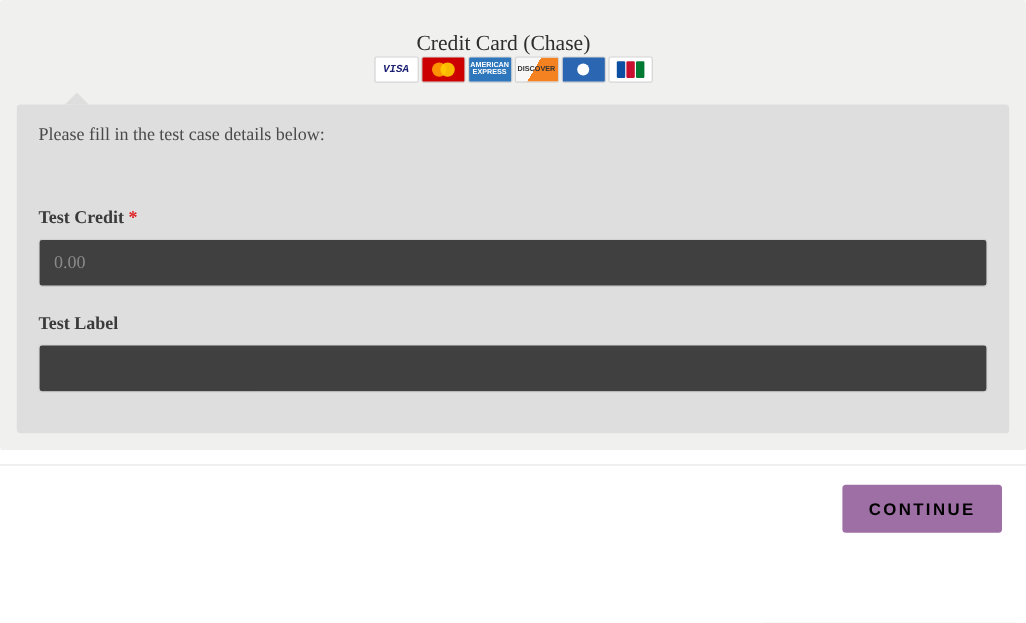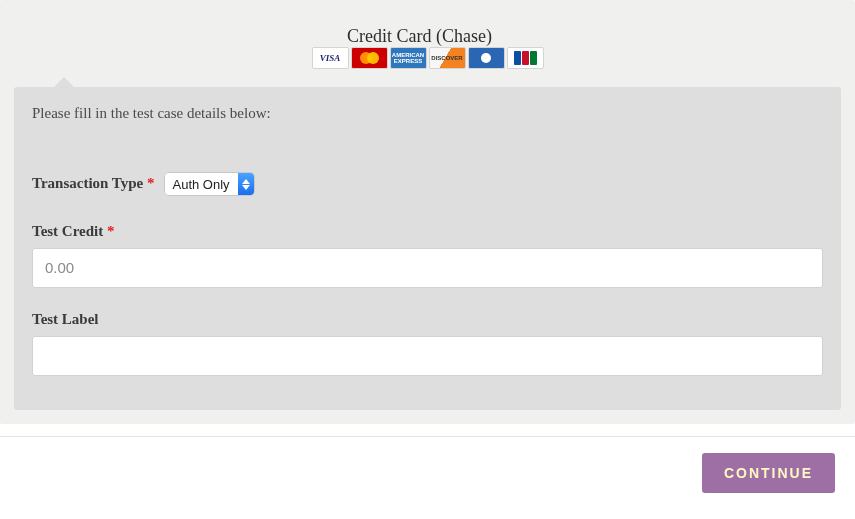--- a/index.html
+++ b/index.html
@@ -33,21 +33,21 @@
   .cc-icon {
     width: 37px;
     height: 22px;
     border: 1px solid #d4d4d4;
     border-radius: 2px;
     display: flex;
     align-items: center;
     justify-content: center;
     background: #fff;
   }
-  .cc-visa { background: #fff; color: #1a1f71; font-weight: bold; font-family: Liberation Serif, serif; font-size: 9px; font-style: italic;}
+  .cc-visa { background: #fff; color: #1a1f71; font-weight: bold; font-family: Liberation Mono, monospace; font-size: 9px; font-style: italic;}
   .cc-mc { background: #cc0000; }
   .cc-mc .circ { width: 12px; height: 12px; border-radius: 50%; display: inline-block; }
   .cc-mc .c1 { background: #ff9900; margin-right: -5px; opacity: .95;}
   .cc-mc .c2 { background: #ffcc00; opacity: .9;}
   .cc-amex { background: #2e77bc; color: #fff; font-family: Arial, sans-serif; font-size: 6px; font-weight: bold; line-height: 1; text-align: center;}
   .cc-disc { background: linear-gradient(120deg, #f7f7f7 0 45%, #f58220 45% 100%); color: #333; font-family: Arial, sans-serif; font-size: 6px; font-weight: bold;}
   .cc-dc { background: #2a66b1; }
   .cc-dc .circ { width: 10px; height: 10px; border-radius: 50%; background: #fff; display:inline-block;}
   .cc-jcb .bar { width: 7px; height: 14px; display: inline-block; border-radius: 1px; margin: 0 .5px;}
   
@@ -117,39 +117,39 @@
     flex-direction: column;
     align-items: center;
     justify-content: center;
     gap: 1px;
   }
   .mac-select .arrows svg { display:block; }
   
   .text-input {
     width: 100%;
     height: 40px;
-    background: #ffffff;
+    background: #404040;
     border: 1px solid #d2d2d2;
     border-radius: 3px;
     padding: 8px 12px;
-    font-family: Liberation Sans, sans-serif;
+    font-family: Liberation Serif, serif;
     font-size: 15px;
     color: #8a8a8a;
   }
   
   .footer {
     border-top: 1px solid #e5e5e5;
     margin-top: 12px;
     padding: 16px 20px 22px;
     display: flex;
     justify-content: flex-end;
   }
   .btn-continue {
     background: #9e6fa5;
-    color: #fef9c3;
+    color: #000000;
     border: none;
     border-radius: 3px;
     font-family: Arial, sans-serif;
     font-weight: bold;
     letter-spacing: 2px;
     font-size: 14px;
     padding: 12px 22px;
     cursor: pointer;
   }
 </style>
@@ -174,37 +174,20 @@
           <span class="bar" style="background:#0b4ea2"></span>
           <span class="bar" style="background:#c8102e"></span>
           <span class="bar" style="background:#007a33"></span>
         </span>
     </div>
   </div>
 
   <div class="panel">
     <div class="instruction">Please fill in the test case details below:</div>
 
-    <div class="field-row">
-      <span class="label">
-        <span>Transaction Type</span>
-        <span class="req">*</span>
-      </span>
-      <span class="mac-select">
-        <span class="val">Auth Only</span>
-        <span class="arrows">
-          <svg width="8" height="5" viewBox="0 0 8 5">
-              <path d="M4 0 L8 5 L0 5 Z" fill="#fff"></path>
-            </svg>
-          <svg width="8" height="5" viewBox="0 0 8 5">
-              <path d="M4 5 L0 0 L8 0 Z" fill="#fff"></path>
-            </svg>
-        </span>
-      </span>
-    </div>
 
     <div class="field-row">
       <div class="label">
         <span>Test Credit</span>
         <span class="req">*</span>
       </div>
       <input type="text" class="text-input" value="0.00" style="">
     </div>
 
     <div class="field-row" style="margin-bottom:6px">

